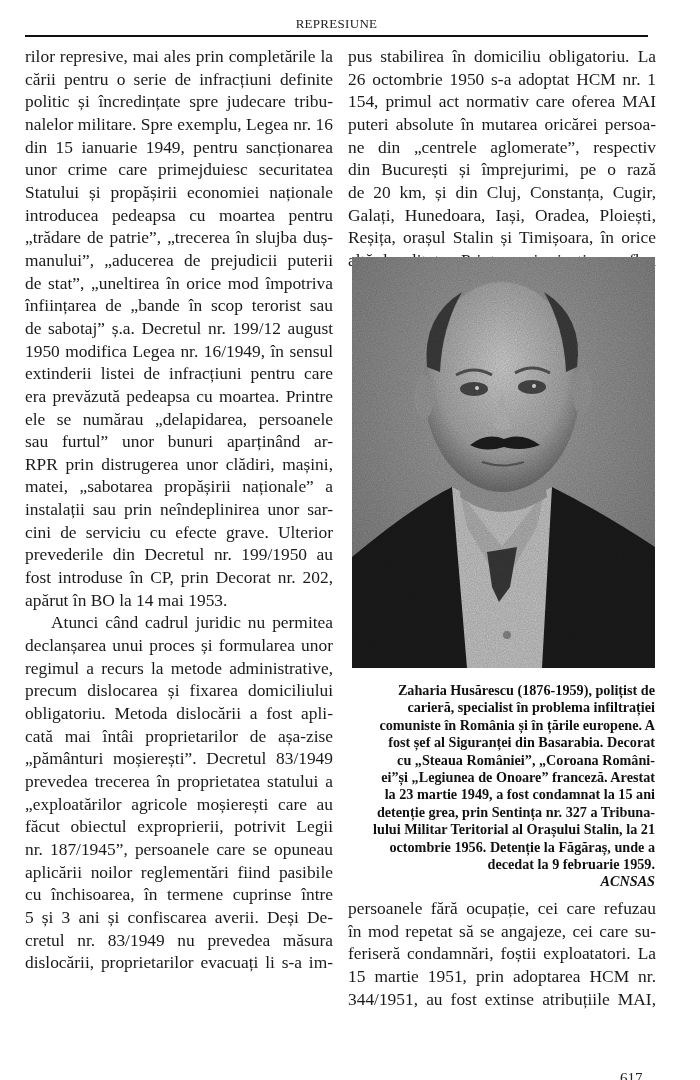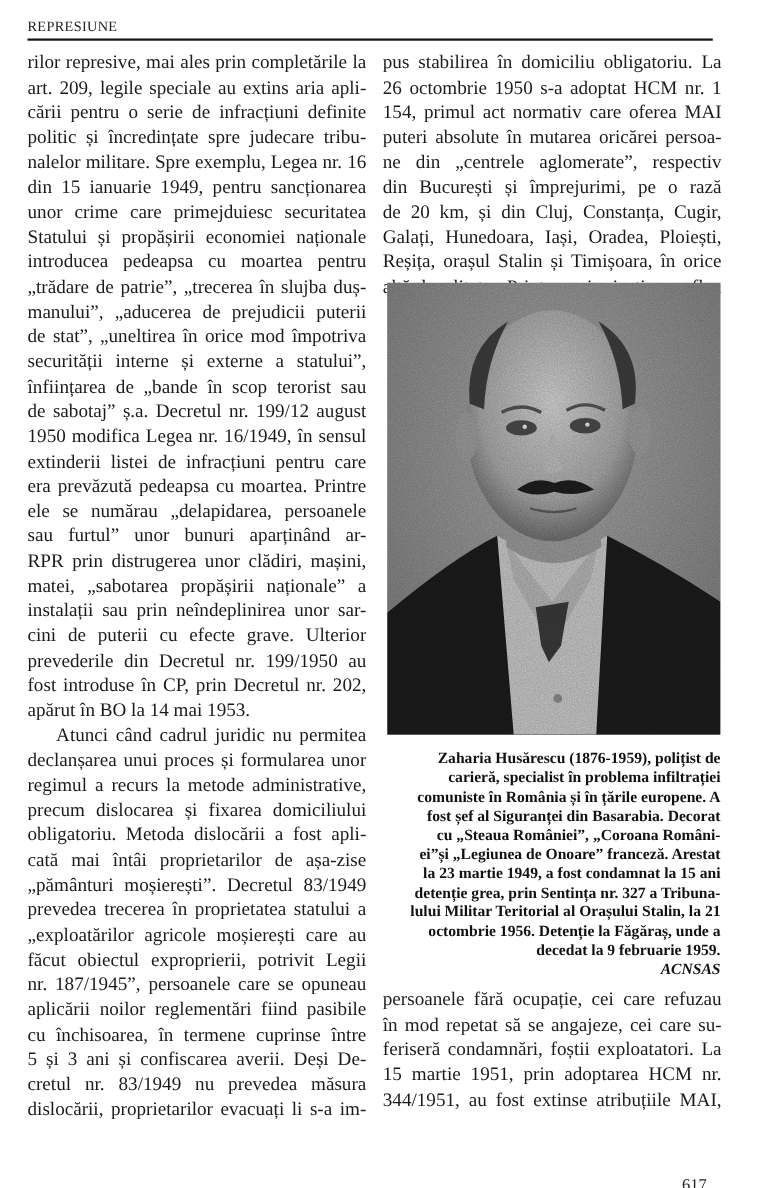--- a/index.html
+++ b/index.html
@@ -6,21 +6,21 @@
   body {
     width: 700px; height: 1080px; overflow: hidden;
     background: #ffffff;
     font-family: "Liberation Serif", "DejaVu Serif", serif;
     color: #1a1a1a;
     position: relative;
   }
   .page { position: absolute; inset: 0; }
   .running-head {
     position: absolute; left: 25px; width: 623px; top: 16px;
-    text-align: left; font-size: 13px; letter-spacing: 0.3px; color: #222;
+    text-align: center; font-size: 13px; letter-spacing: 0.3px; color: #222;
   }
   .head-rule {
     position: absolute; left: 25px; width: 623px; top: 35px; height: 2px; background: #111;
   }
   .col {
     position: absolute; top: 45px;
     font-size: 17.4px; line-height: 22.65px;
     text-align: justify;
     hyphens: none;
   }
@@ -51,45 +51,43 @@
 <body>
 
 <div class="page">
 
   <div class="running-head">REPRESIUNE</div>
   <div class="head-rule"></div>
 
   <div class="col col-left">
     <p>
       <span class="line">rilor represive, mai ales prin completările la</span>
-      <span class="line">art. 209, legile speciale au extins aria apli-</span>
       <span class="line">cării pentru o serie de infracțiuni definite</span>
       <span class="line">politic și încredințate spre judecare tribu-</span>
       <span class="line">nalelor militare. Spre exemplu, Legea nr. 16</span>
       <span class="line">din 15 ianuarie 1949, pentru sancționarea</span>
       <span class="line">unor crime care primejduiesc securitatea</span>
       <span class="line">Statului și propășirii economiei naționale</span>
       <span class="line">introducea pedeapsa cu moartea pentru</span>
       <span class="line">„trădare de patrie”, „trecerea în slujba duș-</span>
       <span class="line">manului”, „aducerea de prejudicii puterii</span>
       <span class="line">de stat”, „uneltirea în orice mod împotriva</span>
-      <span class="line">securității interne și externe a statului”,</span>
       <span class="line">înființarea de „bande în scop terorist sau</span>
       <span class="line">de sabotaj” ș.a. Decretul nr. 199/12 august</span>
       <span class="line">1950 modifica Legea nr. 16/1949, în sensul</span>
       <span class="line">extinderii listei de infracțiuni pentru care</span>
       <span class="line">era prevăzută pedeapsa cu moartea. Printre</span>
       <span class="line">ele se numărau „delapidarea, persoanele</span>
       <span class="line">sau furtul” unor bunuri aparținând ar-</span>
       <span class="line">RPR prin distrugerea unor clădiri, mașini,</span>
       <span class="line">matei, „sabotarea propășirii naționale” a</span>
       <span class="line">instalații sau prin neîndeplinirea unor sar-</span>
-      <span class="line">cini de puterii cu efecte grave. Ulterior</span>
+      <span class="line">cini de serviciu cu efecte grave. Ulterior</span>
       <span class="line">prevederile din Decretul nr. 199/1950 au</span>
-      <span class="line">fost introduse în CP, prin Decretul nr. 202,</span>
+      <span class="line">fost introduse în CP, prin Decorat nr. 202,</span>
       <span class="line last">apărut în BO la 14 mai 1953.</span>
     </p>
     <p>
       <span class="line" style="padding-left:26px">Atunci când cadrul juridic nu permitea</span>
       <span class="line">declanșarea unui proces și formularea unor</span>
       <span class="line">regimul a recurs la metode administrative,</span>
       <span class="line">precum dislocarea și fixarea domiciliului</span>
       <span class="line">obligatoriu. Metoda dislocării a fost apli-</span>
       <span class="line">cată mai întâi proprietarilor de așa-zise</span>
       <span class="line">„pământuri moșierești”. Decretul 83/1949</span>

